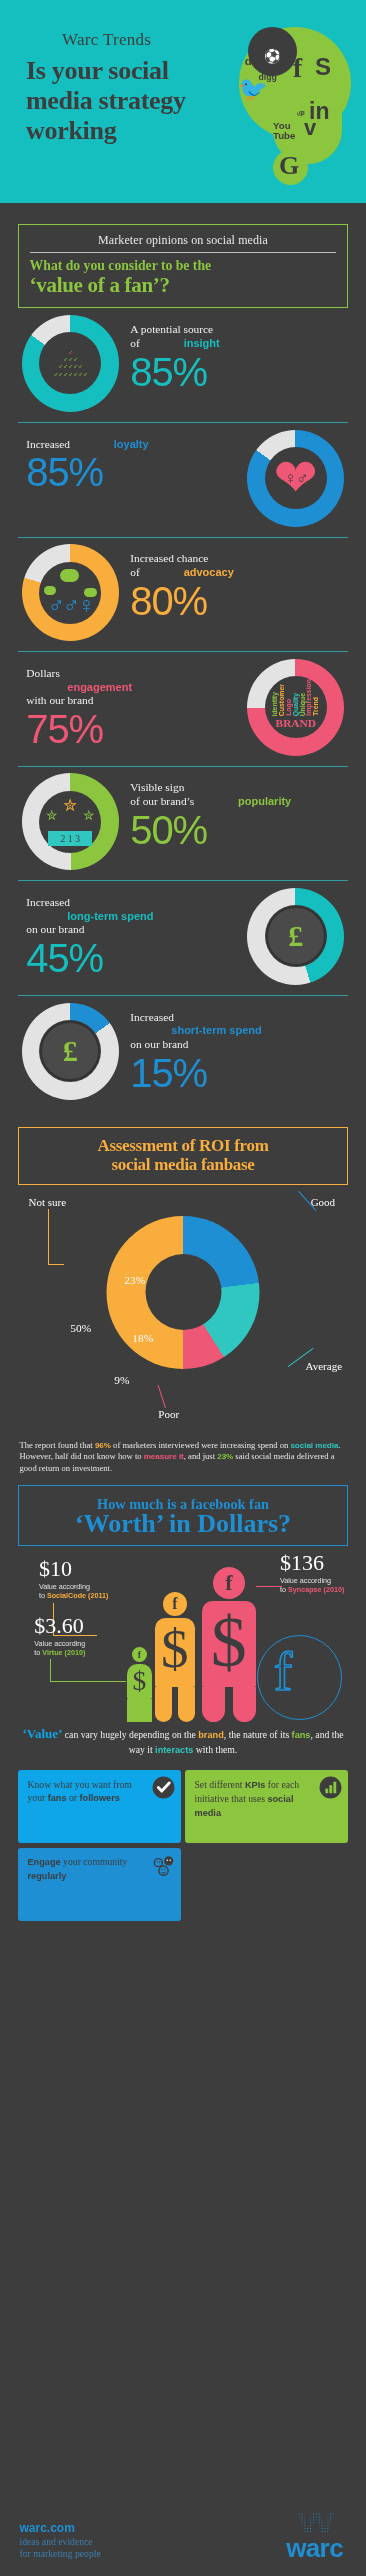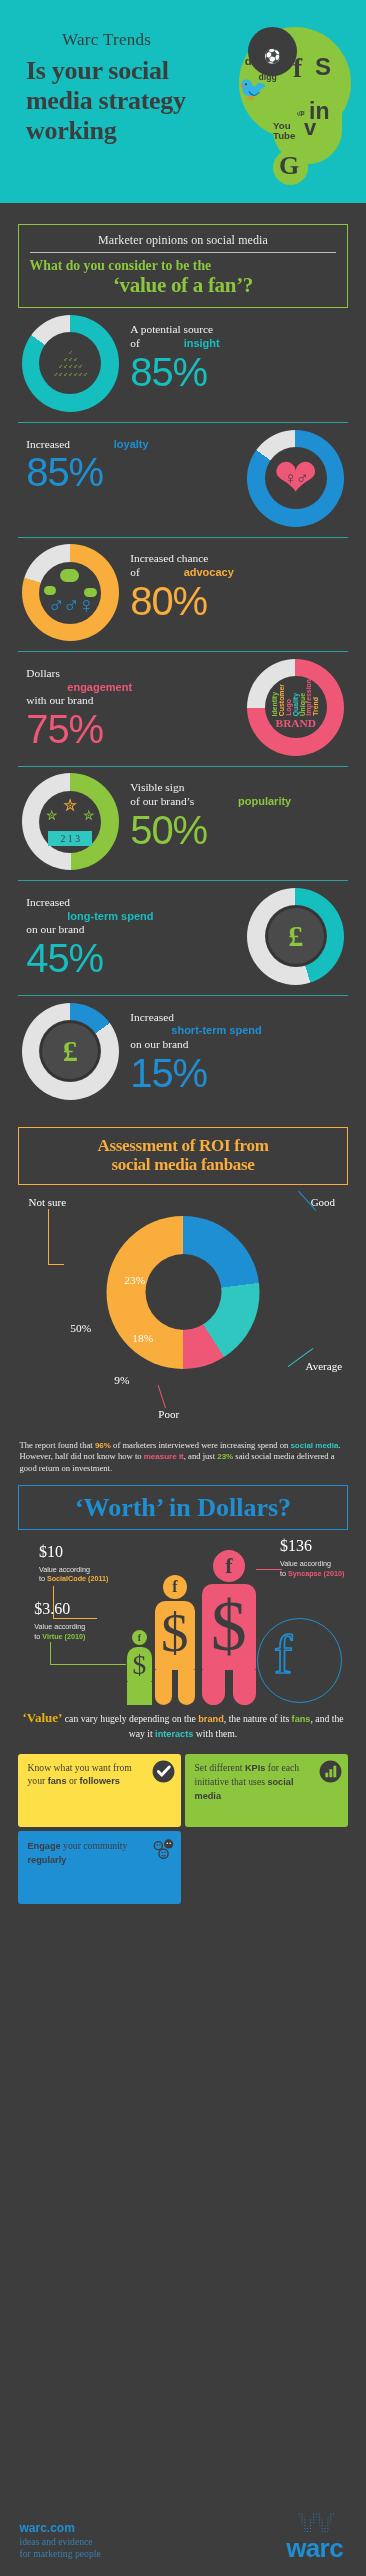--- a/index.html
+++ b/index.html
@@ -43,21 +43,21 @@
   }
   .titlebox .kicker {
     font-family:"Liberation Serif", serif; font-size:12px; color:#e8e8e8;
     padding-bottom:4px; border-bottom:0.6px solid #bdbdbd; letter-spacing:0.1px;text-align:center;
   }
   .titlebox .main {
     margin-top:5.2px; color:#8cc63e; font-weight:700;
     font-family:"Liberation Serif", serif;
   }
   .titlebox .main .l1 { display:block; font-size:13.7px; line-height:16px; }
-  .titlebox .main .l2 { display:block; font-size:21px; line-height:23px; letter-spacing:-0.3px;text-align:center;}
+  .titlebox .main .l2 { display:block; font-size:21px; line-height:23px; letter-spacing:-0.3px;}
 
   
   .row { position:relative; height:114px; margin:0 18.3px; }
   .rule { height:0.6px; background:#2f9e9e; margin:0 18.3px; }
 
   .donut { position:absolute; top:6.9px; width:97px; height:97px; border-radius:50%; }
   .donut .hole {
     position:absolute; left:50%; top:50%; transform:translate(-50%,-50%);
     width:62px; height:62px; border-radius:50%; background:#3d3d3d;
     display:flex; align-items:center; justify-content:center;
@@ -112,39 +112,39 @@
     display:block; color:#1f8fd4; font-weight:700;
     font-family:"Liberation Serif", serif; font-size:14.3px; line-height:16.6px;
   }
   #worth-box .l2 {
     display:block; color:#1f8fd4; font-weight:700;
     font-family:"Liberation Serif", serif; font-size:26px; line-height:23px;
   }
 
   #worth-art { position:relative; height:172px; margin:3.4px 18.3px 0; }
   .valtag { position:absolute; }
-  .valtag .amt { font-family:"Liberation Serif", serif; font-size:16px; line-height:24px; color:#fff; }
+  .valtag .amt { font-family:"Liberation Serif", serif; font-size:22px; line-height:24px; color:#fff; }
   .valtag .sub { font-family:"Liberation Sans", sans-serif; font-size:7.2px; line-height:9.2px; color:#e3e3e3; margin-top:1.1px; }
   .valtag .sub b { font-weight:700; }
 
   .figure { position:absolute; bottom:0; }
   .fig-head { border-radius:50%; margin:0 auto; position:relative; }
   .fig-body { border-radius:10.3px 10.3px 1.7px 1.7px; margin:2.3px auto 0; position:relative; }
   .fig-legs { position:relative; margin:0 auto; }
   .fig-f { position:absolute; left:50%; top:50%; transform:translate(-50%,-50%);
            font-family:"Liberation Serif", serif; font-weight:700; color:#3d3d3d; }
   .dollar { position:absolute; left:50%; transform:translateX(-50%);
             font-family:"Liberation Serif", serif; color:#3d3d3d; font-weight:400; }
 
   #value-caption {
     margin:5.7px 17px 0; text-align:center;
     font-family:"Liberation Serif", serif; font-size:9.7px; line-height:13.7px; color:#f0f0f0;
   }
   #value-caption .vb {
-    font-family:"Liberation Serif", serif; font-weight:700; font-size:13px; color:#eab308;
+    font-family:"Liberation Serif", serif; font-weight:700; font-size:13px; color:#0ea5e9;
   }
   #value-caption b { font-family:"Liberation Sans", sans-serif; font-weight:700; font-size:9.2px; }
 
   
   #tips { margin:12.6px 18.3px 0; display:flex; flex-wrap:wrap; gap:4.6px; }
   .tip {
     width:calc(50% - 2.3px); height:73px; border-radius:2.9px; position:relative;
     padding:7.4px 30px 0 9.2px; color:#3d3d3d;
     font-family:"Liberation Serif", serif; font-size:9.7px; line-height:13px;
   }
@@ -357,20 +357,21 @@
   <div class="roi-pct" style="left:106px; top:79px;">23%</div>
   <div class="roi-pct" style="left:114px; top:137px;">18%</div>
   <div class="roi-pct" style="left:96px; top:179px;">9%</div>
 </div>
 
 <div id="roi-note">
   <span>The report found that </span><b style="color:#f9ad3c">96%</b><span> of marketers interviewed were increasing spend on </span><b style="color:#2fc7c0">social media</b><span>. However, half did not know how to </span><b style="color:#ef5777">measure it</b><span>, and just </span><b style="color:#8cc63e">23%</b><span> said social media delivered a good return on investment.</span>
 </div>
 
 <div id="worth-box">
+  <span class="l1">How much is a facebook fan</span>
   <span class="l2">‘Worth’ in Dollars?</span>
 </div>
 
 <div id="worth-art">
 
   <div class="valtag" style="left:20.6px; top:6.9px;">
     <div class="amt">$10</div>
     <div class="sub">
       <span>Value according</span><br>
       <span>to </span><b style="color:#f9ad3c">SocialCode (2011)</b>
@@ -441,21 +442,21 @@
       <span style="width:23px;height:35px;background:#ef5777;border-radius:0 0 11.4px 11.4px;display:block;"></span>
     </div>
   </div>
 </div>
 
 <div id="value-caption">
   <span class="vb">‘Value’</span><span> can vary hugely depending on the </span><b style="color:#f9ad3c">brand</b><span>, the nature of its </span><b style="color:#8cc63e">fans</b><span>, and the way it </span><b style="color:#2fc7c0">interacts</b><span> with them.</span>
 </div>
 
 <div id="tips">
-    <div class="tip" style="background: #fde047;"><span>Know what you want from your <b>fans</b> or <b>followers</b></span><span class="tipicon"><svg viewBox="0 0 40 40">
+    <div class="tip" style="background: #0ea5e9;"><span>Know what you want from your <b>fans</b> or <b>followers</b></span><span class="tipicon"><svg viewBox="0 0 40 40">
           <circle cx="20" cy="20" r="19" fill="#3d3d3d"></circle>
           <path d="M11 20 l6 6 l13 -14" stroke="#fff" stroke-width="5" fill="none" stroke-linecap="round"></path>
         </svg></span></div>
     <div class="tip" style="background: rgb(140, 198, 62);"><span>Set different <b>KPIs</b> for each initiative that uses <b>social media</b></span><span class="tipicon"><svg viewBox="0 0 40 40">
           <circle cx="20" cy="20" r="19" fill="#3d3d3d"></circle>
           <rect x="11" y="22" width="5" height="8" fill="#8cc63e"></rect>
           <rect x="18" y="16" width="5" height="14" fill="#8cc63e"></rect>
           <rect x="25" y="10" width="5" height="20" fill="#8cc63e"></rect>
         </svg></span></div>
     <div class="tip" style="background: rgb(31, 143, 212);"><span><b>Engage</b> your community <b>regularly</b></span><span class="tipicon"><svg viewBox="0 0 40 40">

